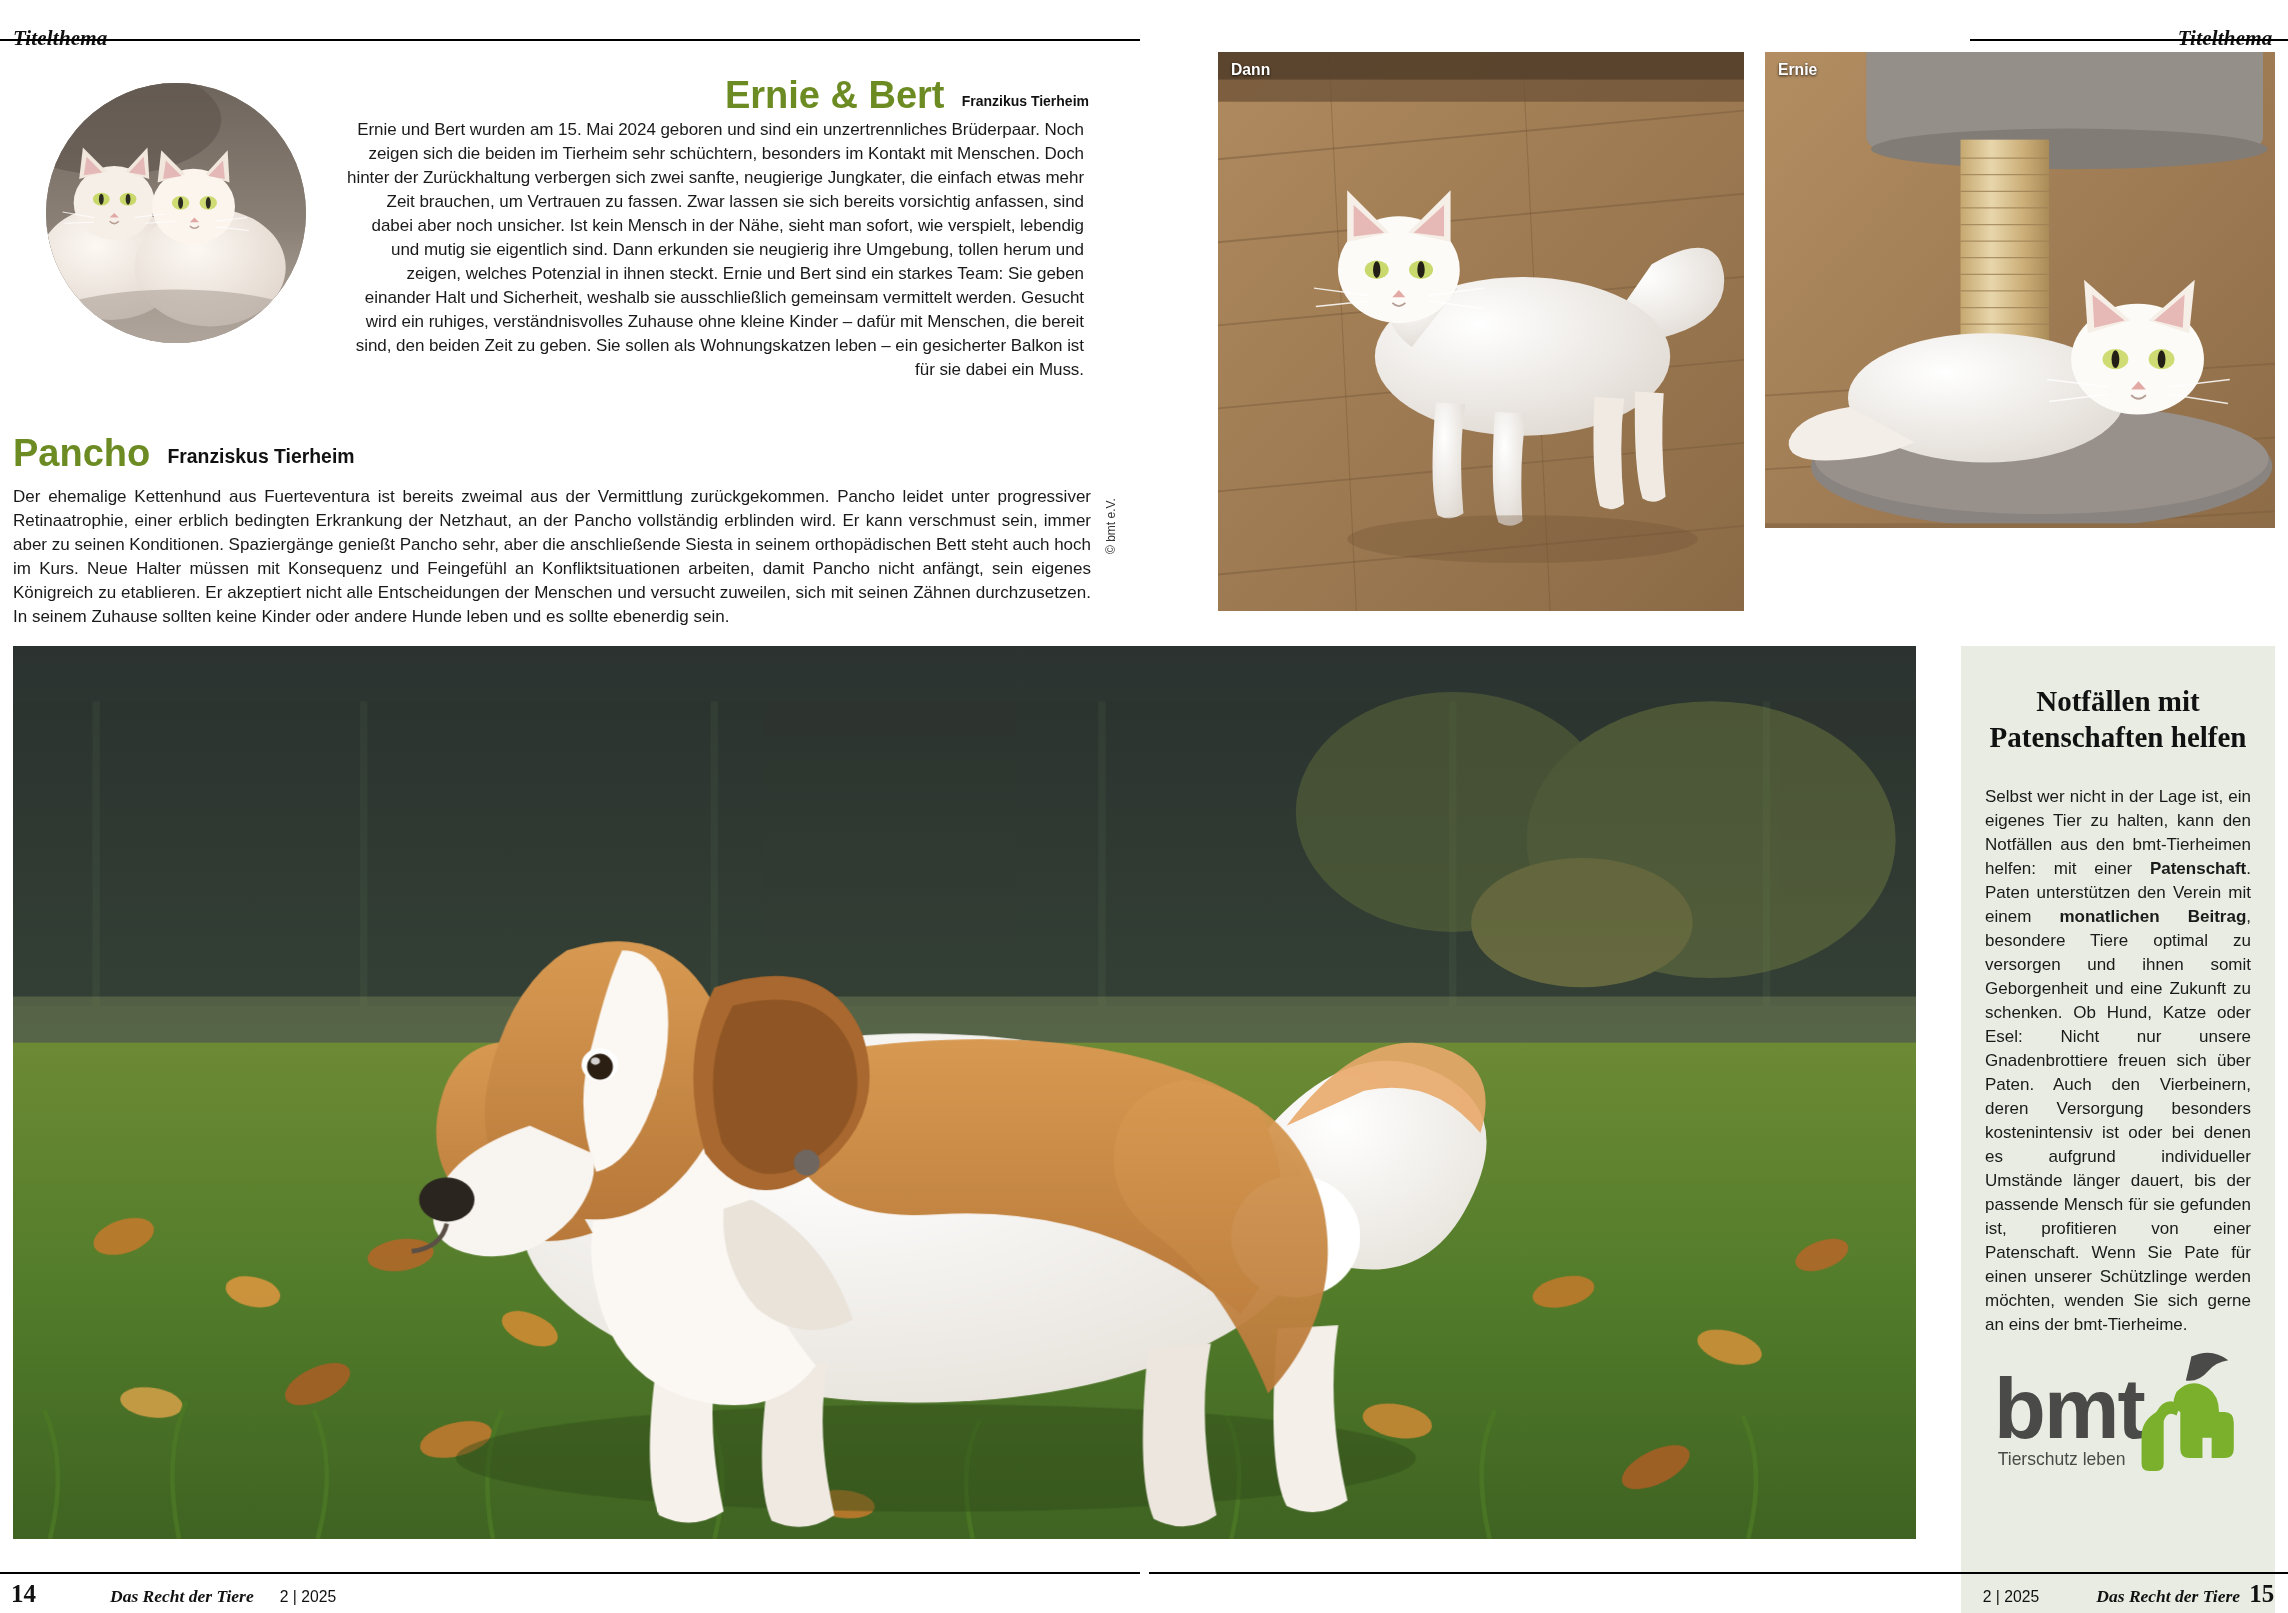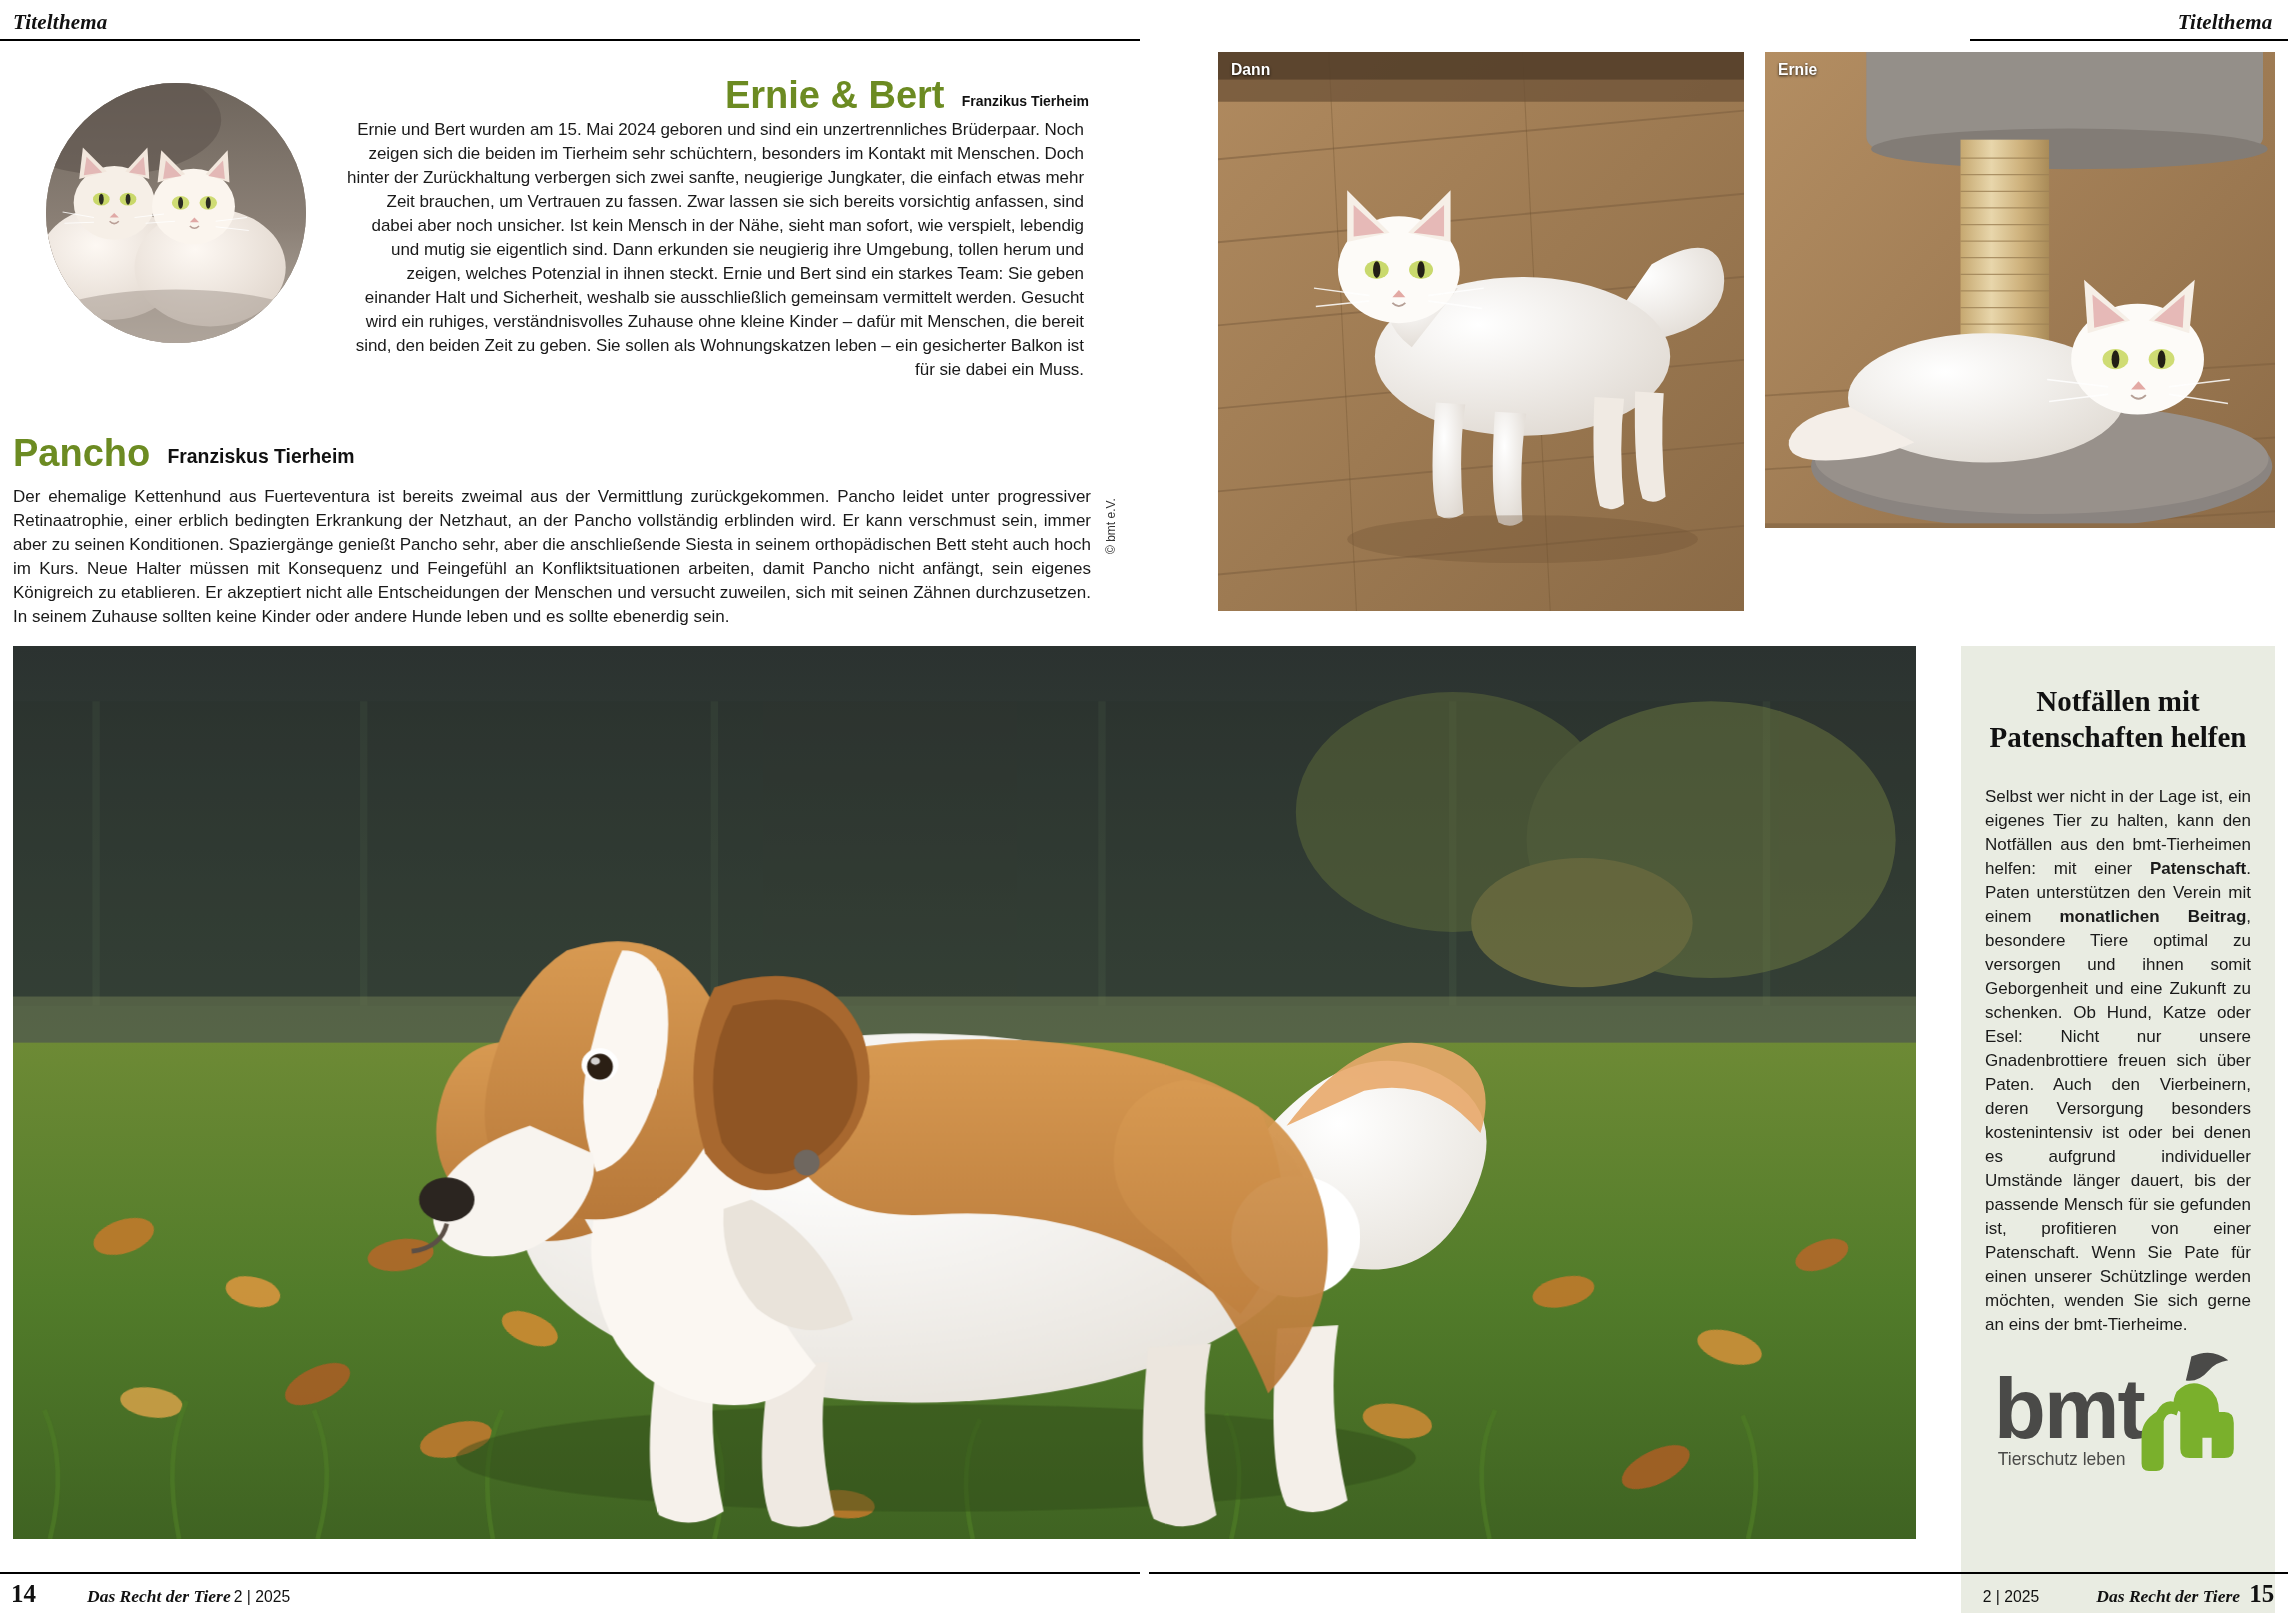--- a/index.html
+++ b/index.html
@@ -11,21 +11,21 @@
     position: relative;
     overflow: hidden;
   }
   .page {
     position: absolute; inset: 0;
     background: #ffffff;
   }
   
   .runhead {
     position: absolute;
-    top: 10px;
+    top: 26px;
     font-family: "Liberation Serif", serif;
     font-style: italic;
     font-weight: bold;
     font-size: 21px;
     color: #111;
     letter-spacing: 0.2px;
     text-align: right;
   }
   .runhead.left { left: 13px; }
   .runhead.right { right: 16.6px; }
@@ -176,21 +176,21 @@
   
   .footer-rule {
     position: absolute;
     left: 0; right: 0; bottom: 39px; height: 1.8px; background: #000;
   }
   .footer-rule.left { left: 0; width: 1140px; }
   .footer-rule.right { left: 1149px; width: 1140px; }
   .footer-left {
     position: absolute;
     left: 11px; bottom: 5.5px;
-    display: flex; align-items: baseline; gap: 3px;
+    display: flex; align-items: baseline; gap: 26px;
   }
   .footer-right {
     position: absolute;
     right: 14.8px; bottom: 5.5px;
     display: flex; align-items: baseline; gap: 9.2px;
   }
   .pageno {
     font-family: "Liberation Serif", serif;
     font-weight: bold;
     font-size: 25px;

